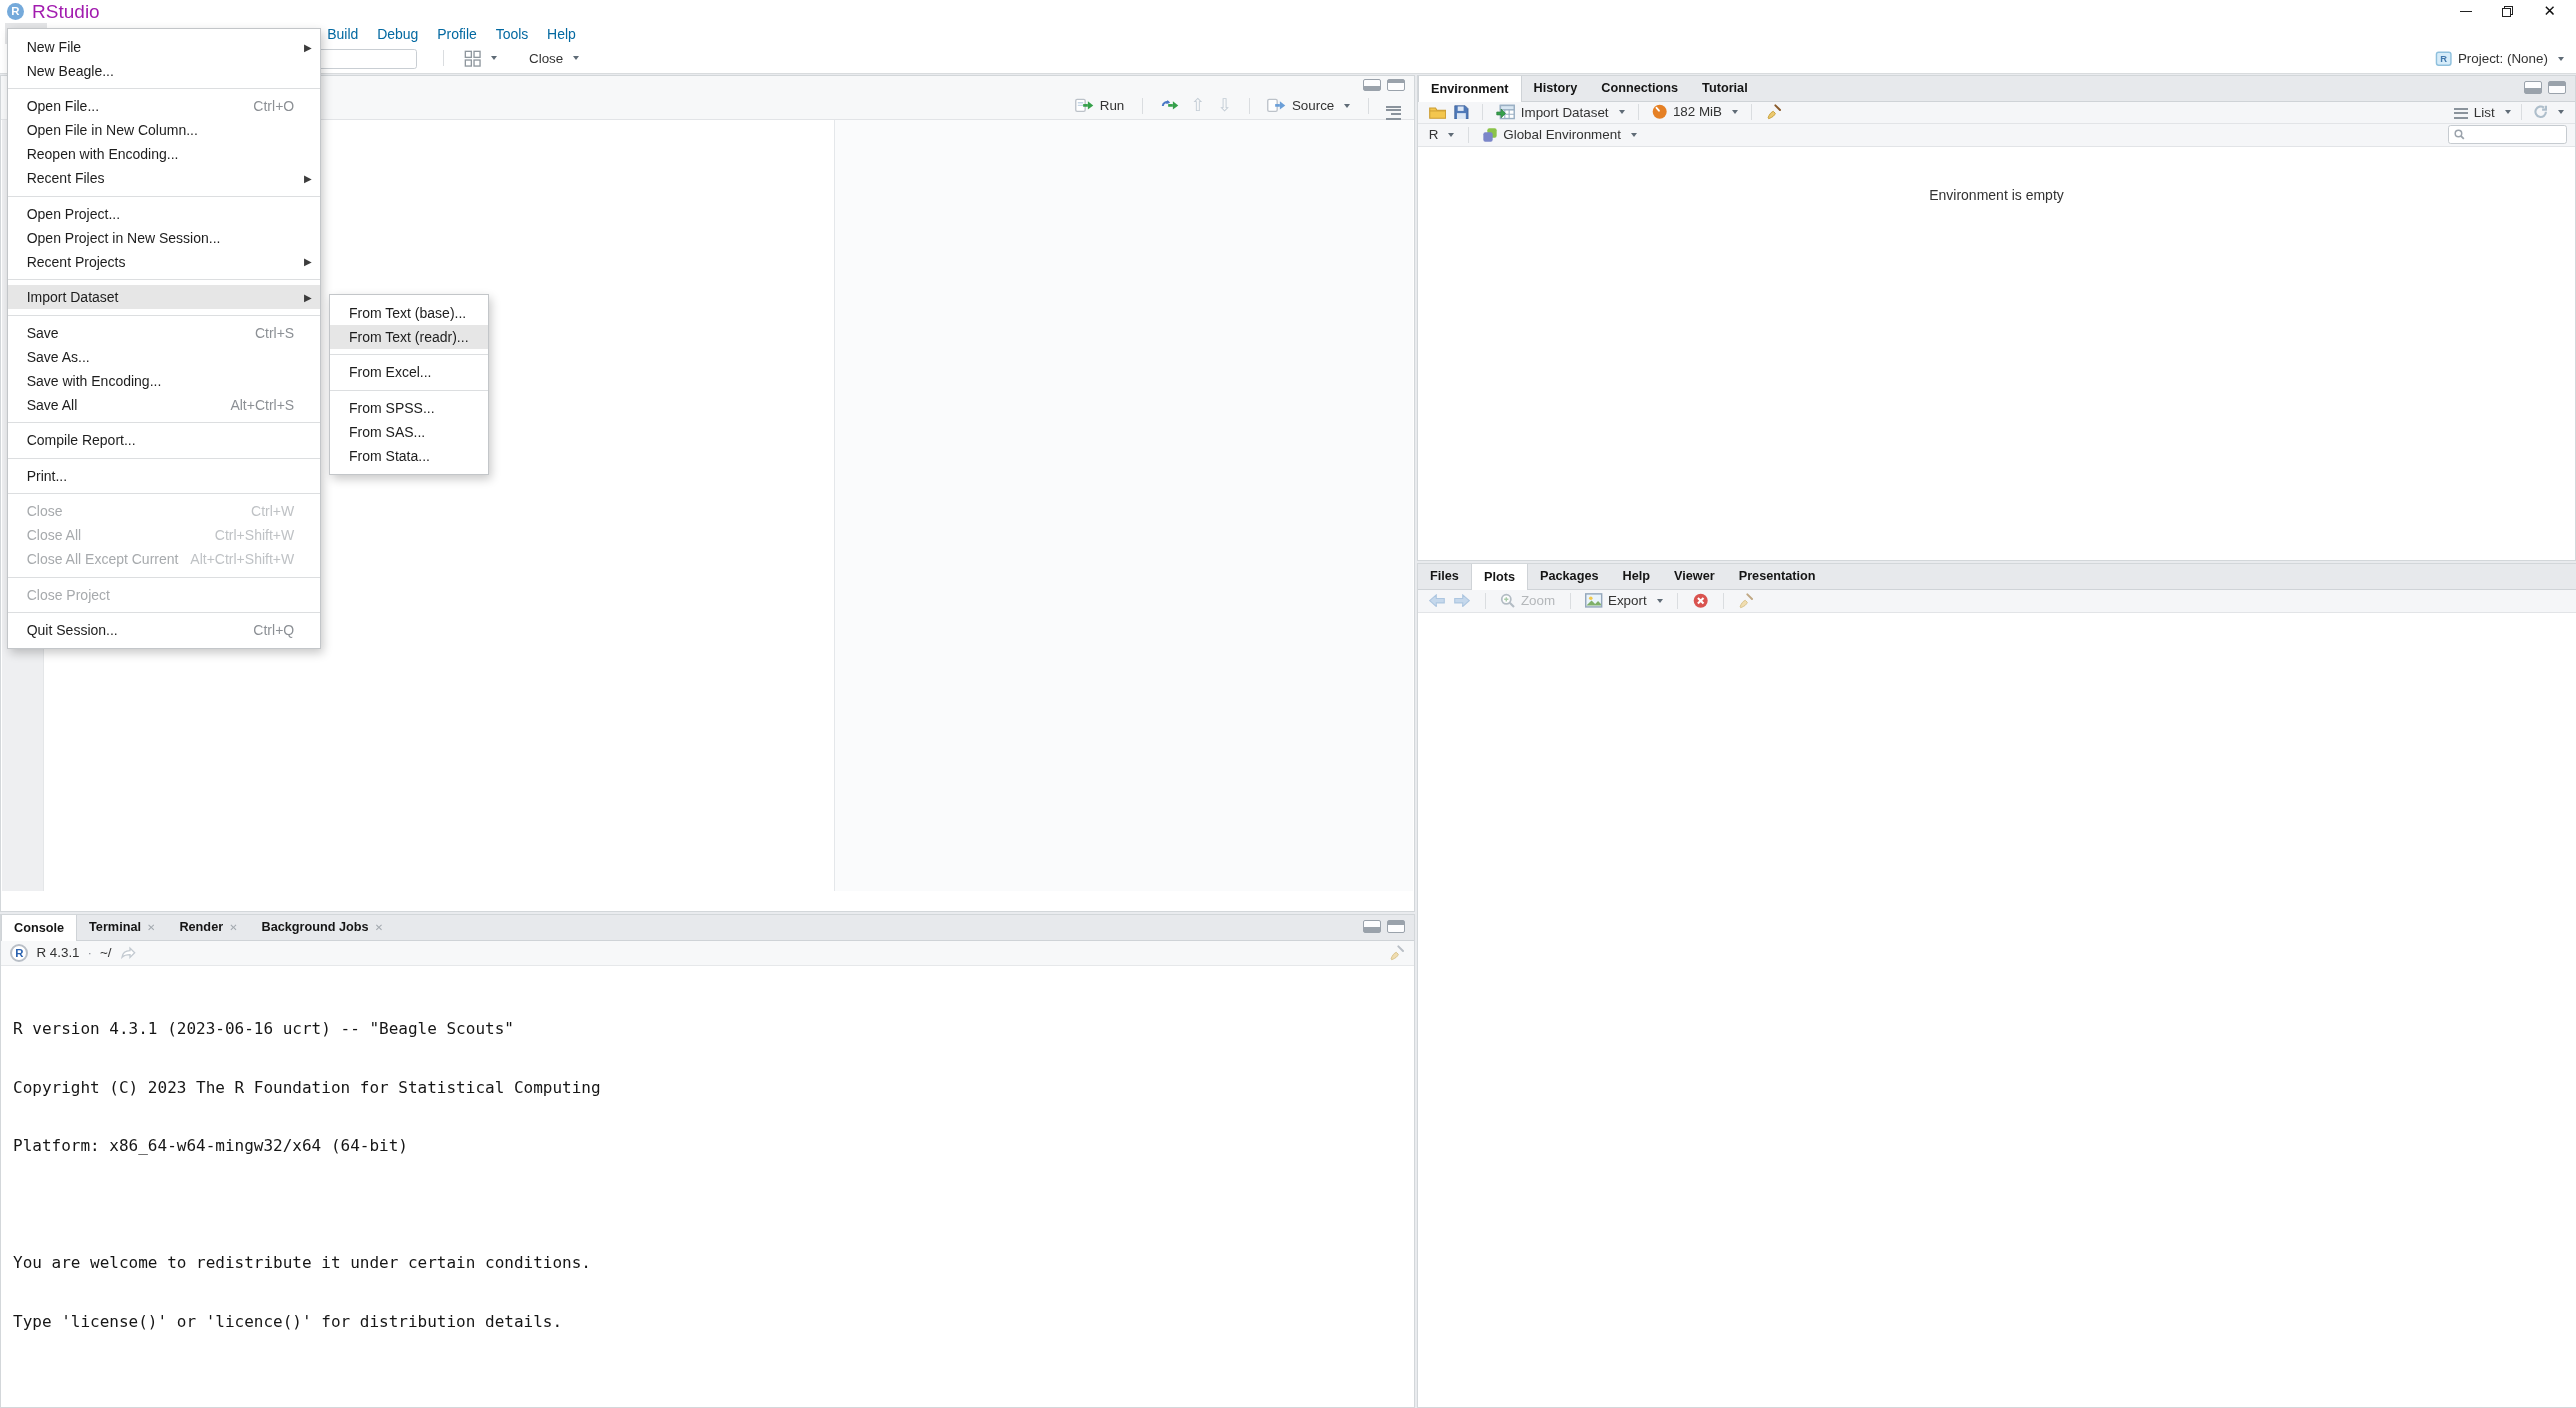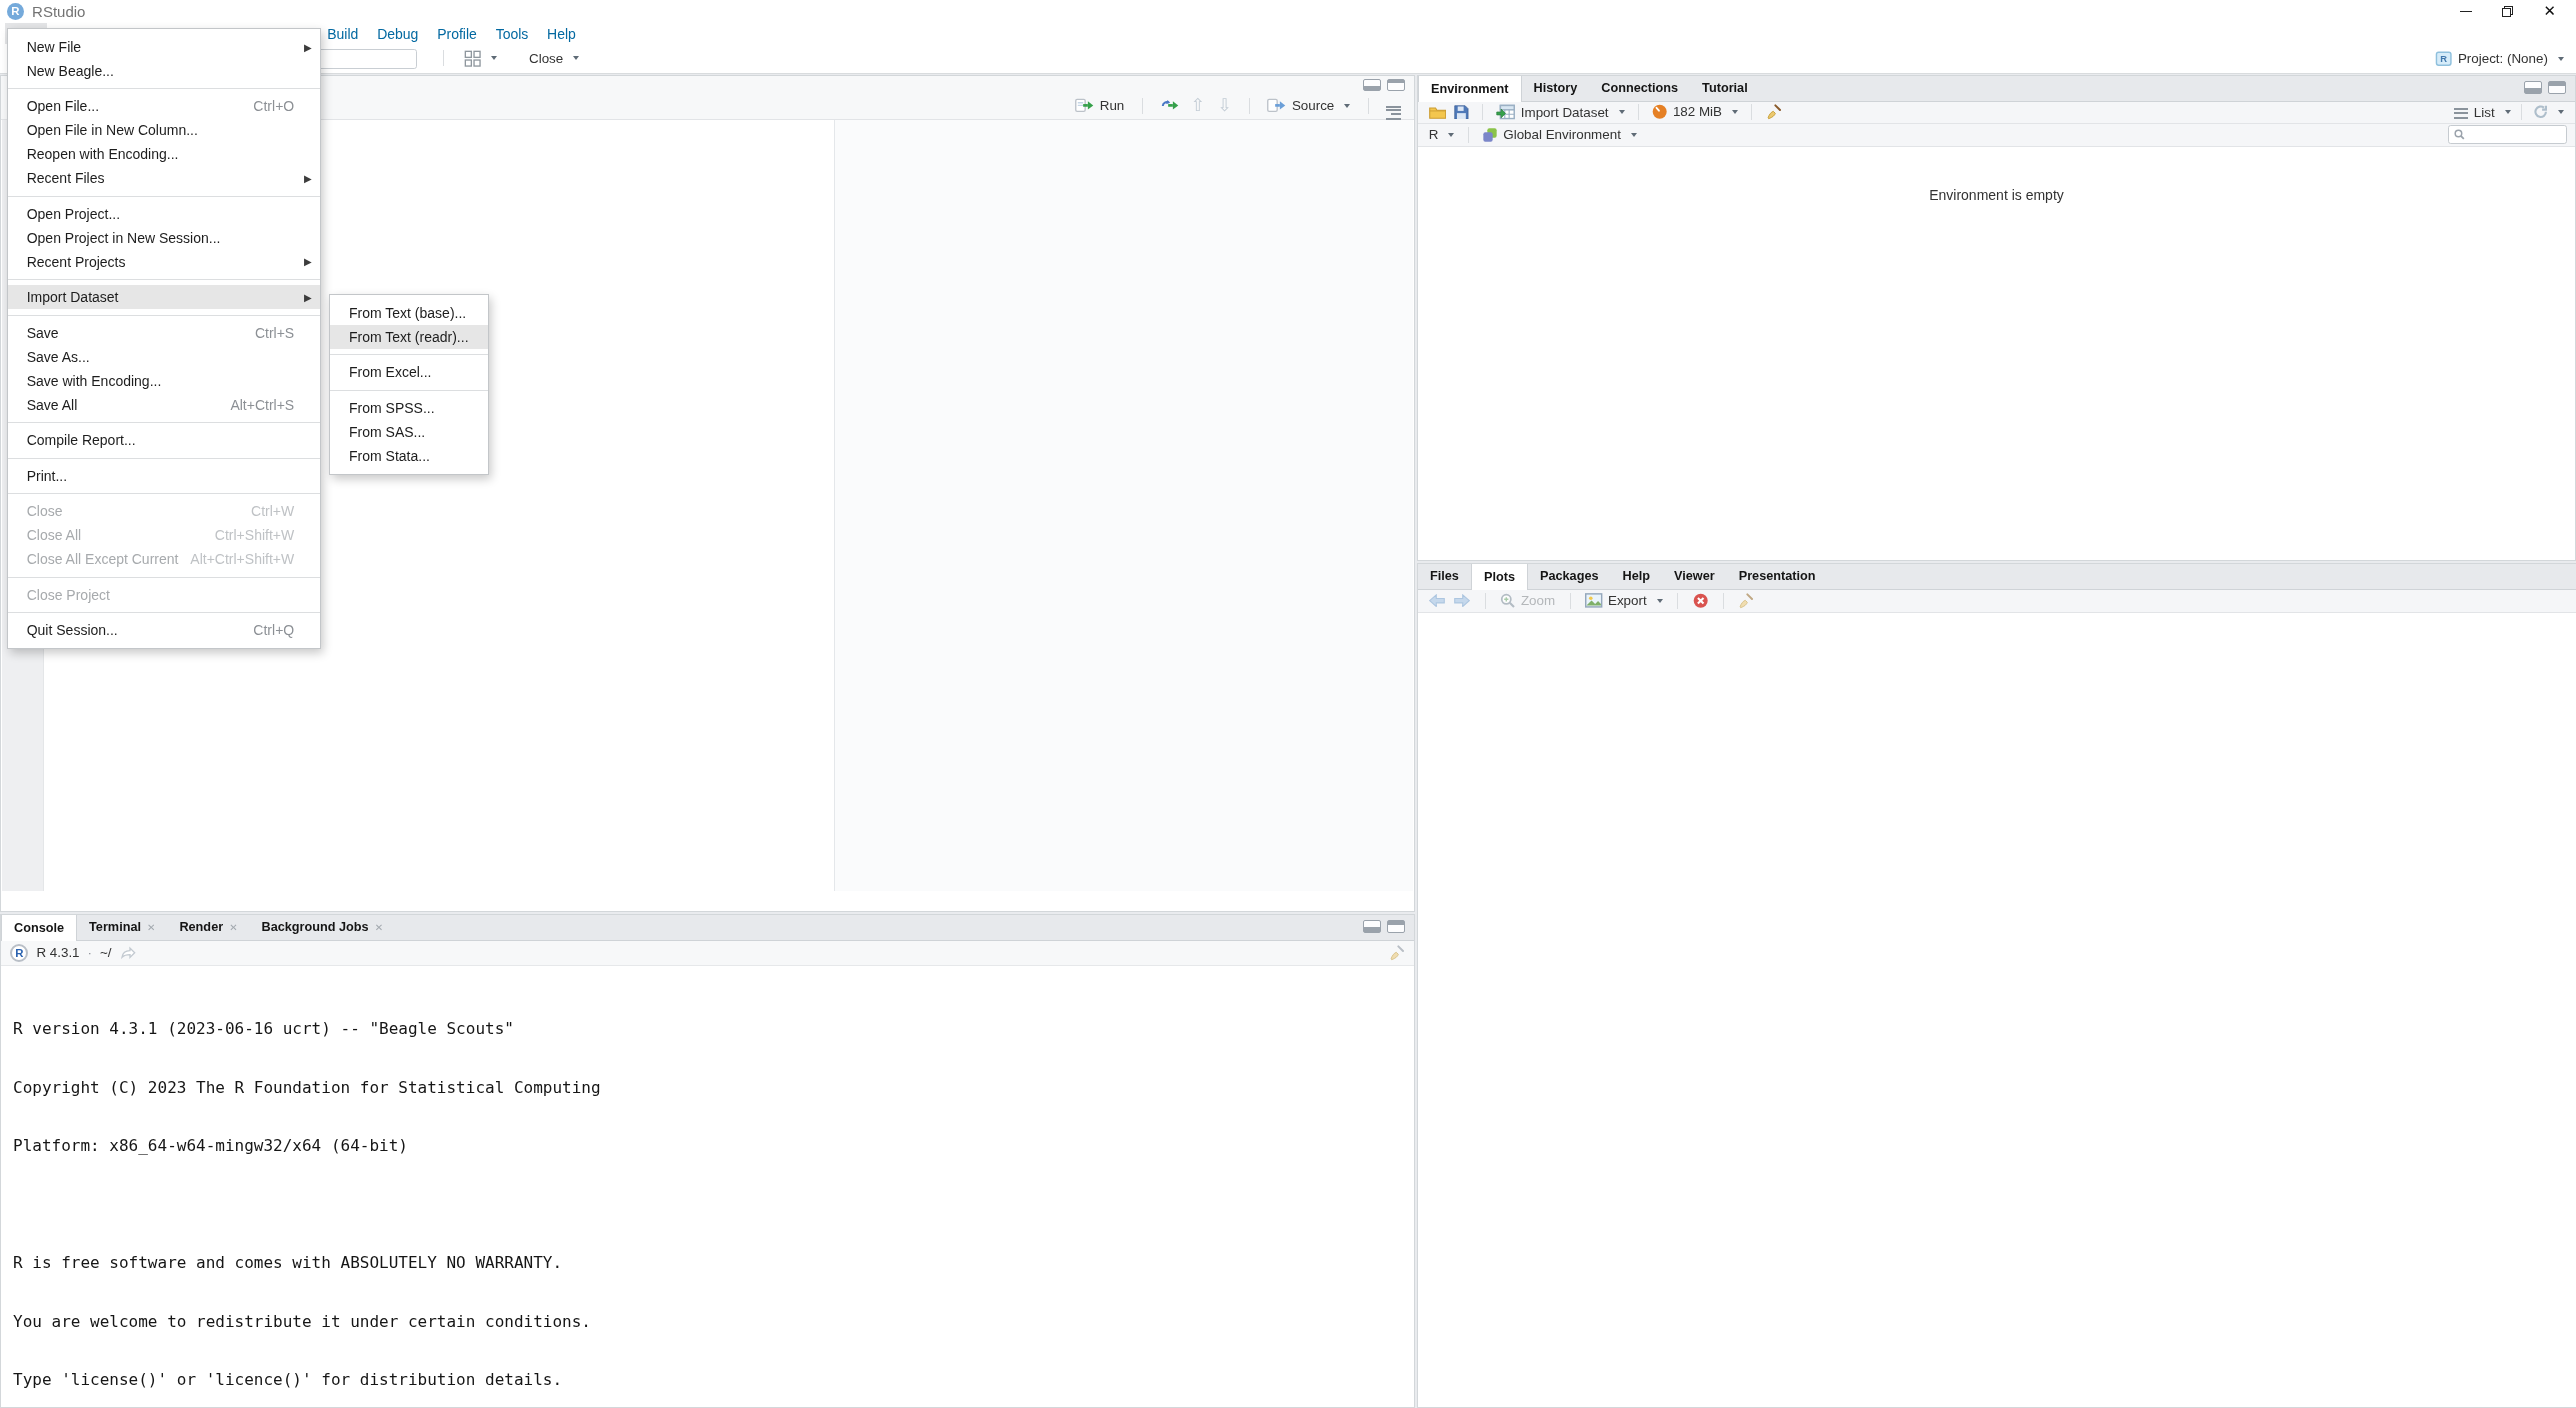--- a/index.html
+++ b/index.html
@@ -5,21 +5,21 @@
   * { margin:0; padding:0; box-sizing:border-box; }
   html,body { width:2576px; height:1408px; overflow:hidden; background:#e9ebee;
               font-family:"Liberation Sans","DejaVu Sans",sans-serif; }
 
   
   #titlebar { position:absolute; left:0; top:0; width:2576px; height:23px; background:#fff;
               display:flex; align-items:center; padding-left:6.7px; }
   .app-icon { width:17.4px; height:17.4px; border-radius:50%; background:#75aadb; color:#fff;
               display:flex; align-items:center; justify-content:center; font-size:11.4px; font-weight:bold; }
   .app-icon::after { content:"R"; }
-  #title-text { margin-left:8px; font-size:15px; color:#737373; }
+  #title-text { margin-left:8px; font-size:19px; color:#a21caf; }
   #winbtns { position:absolute; right:5.4px; top:0; height:23px; display:flex; }
   .wbtn { width:42px; height:23px; display:flex; align-items:center; justify-content:center; }
   .glyph-min { width:12px; border-top:1.3px solid #222; }
   .glyph-restore { width:11.4px; height:11.4px; position:relative; }
   .glyph-restore::before { content:""; position:absolute; top:0; right:0; width:7.4px; height:7.4px; border:1.3px solid #222; }
   .glyph-restore::after { content:""; position:absolute; bottom:0; left:0; width:7.4px; height:7.4px; border:1.3px solid #222; background:#fff; }
   .glyph-close { font-size:14.8px; color:#111; line-height:1; }
   .glyph-close::after { content:"✕"; }
 
   #menubar { position:absolute; left:0; top:23px; width:2576px; height:21.5px; background:#fff;
@@ -269,21 +269,20 @@
         <path d="M14 2 L21 9" stroke="#b9bfc6" stroke-width="3" stroke-linecap="round"></path>
         <path d="M3 21 c2-6 5-9 8-10 l3 3 c-1 3-4 6-10 8z" fill="#f0ddb0" stroke="#d9c48e" stroke-width="1.5"></path>
       </svg>
     </span>
   </div>
   <div id="console-body">
     <div class="cline">R version 4.3.1 (2023-06-16 ucrt) -- "Beagle Scouts"</div>
     <div class="cline">Copyright (C) 2023 The R Foundation for Statistical Computing</div>
     <div class="cline">Platform: x86_64-w64-mingw32/x64 (64-bit)</div>
     <div class="cline"></div>
-    <div class="cline">R is free software and comes with ABSOLUTELY NO WARRANTY.</div>
     <div class="cline">You are welcome to redistribute it under certain conditions.</div>
     <div class="cline">Type 'license()' or 'licence()' for distribution details.</div>
     
     
     
     
     
     
     
     

